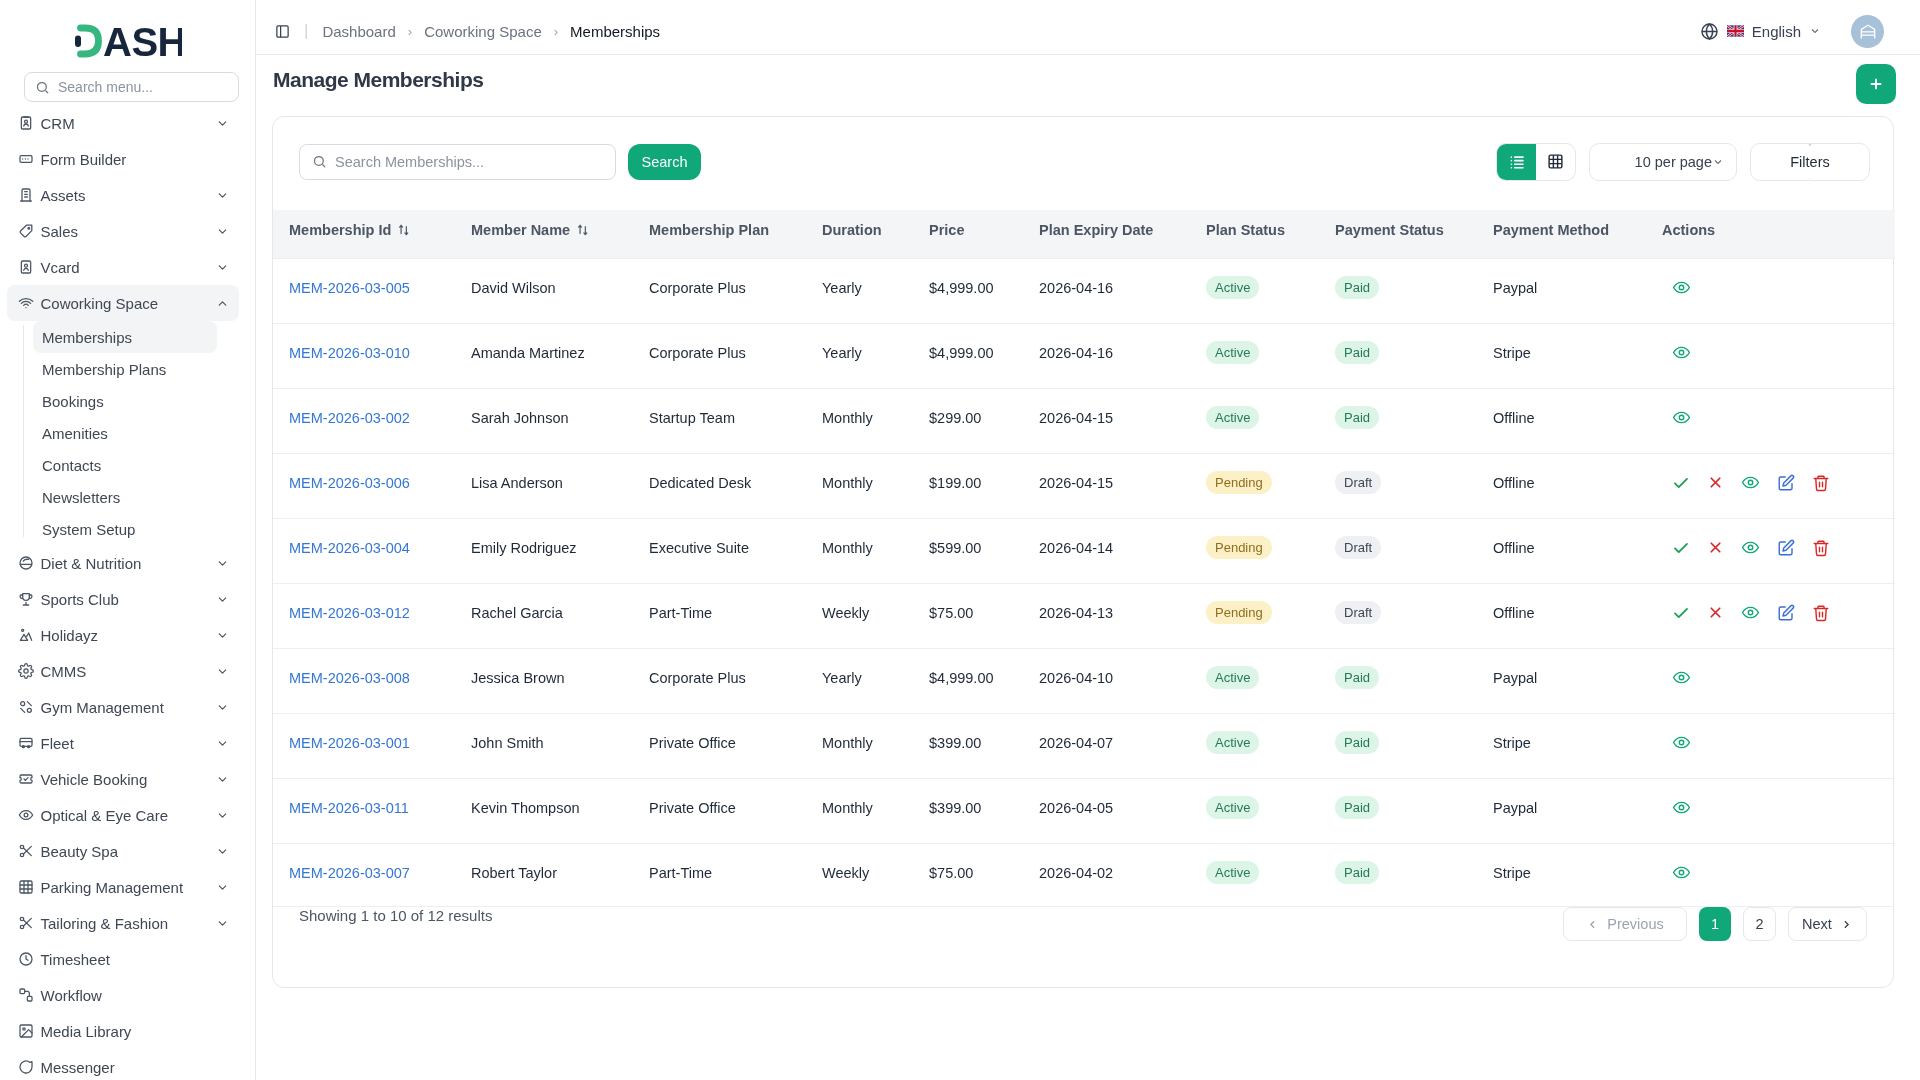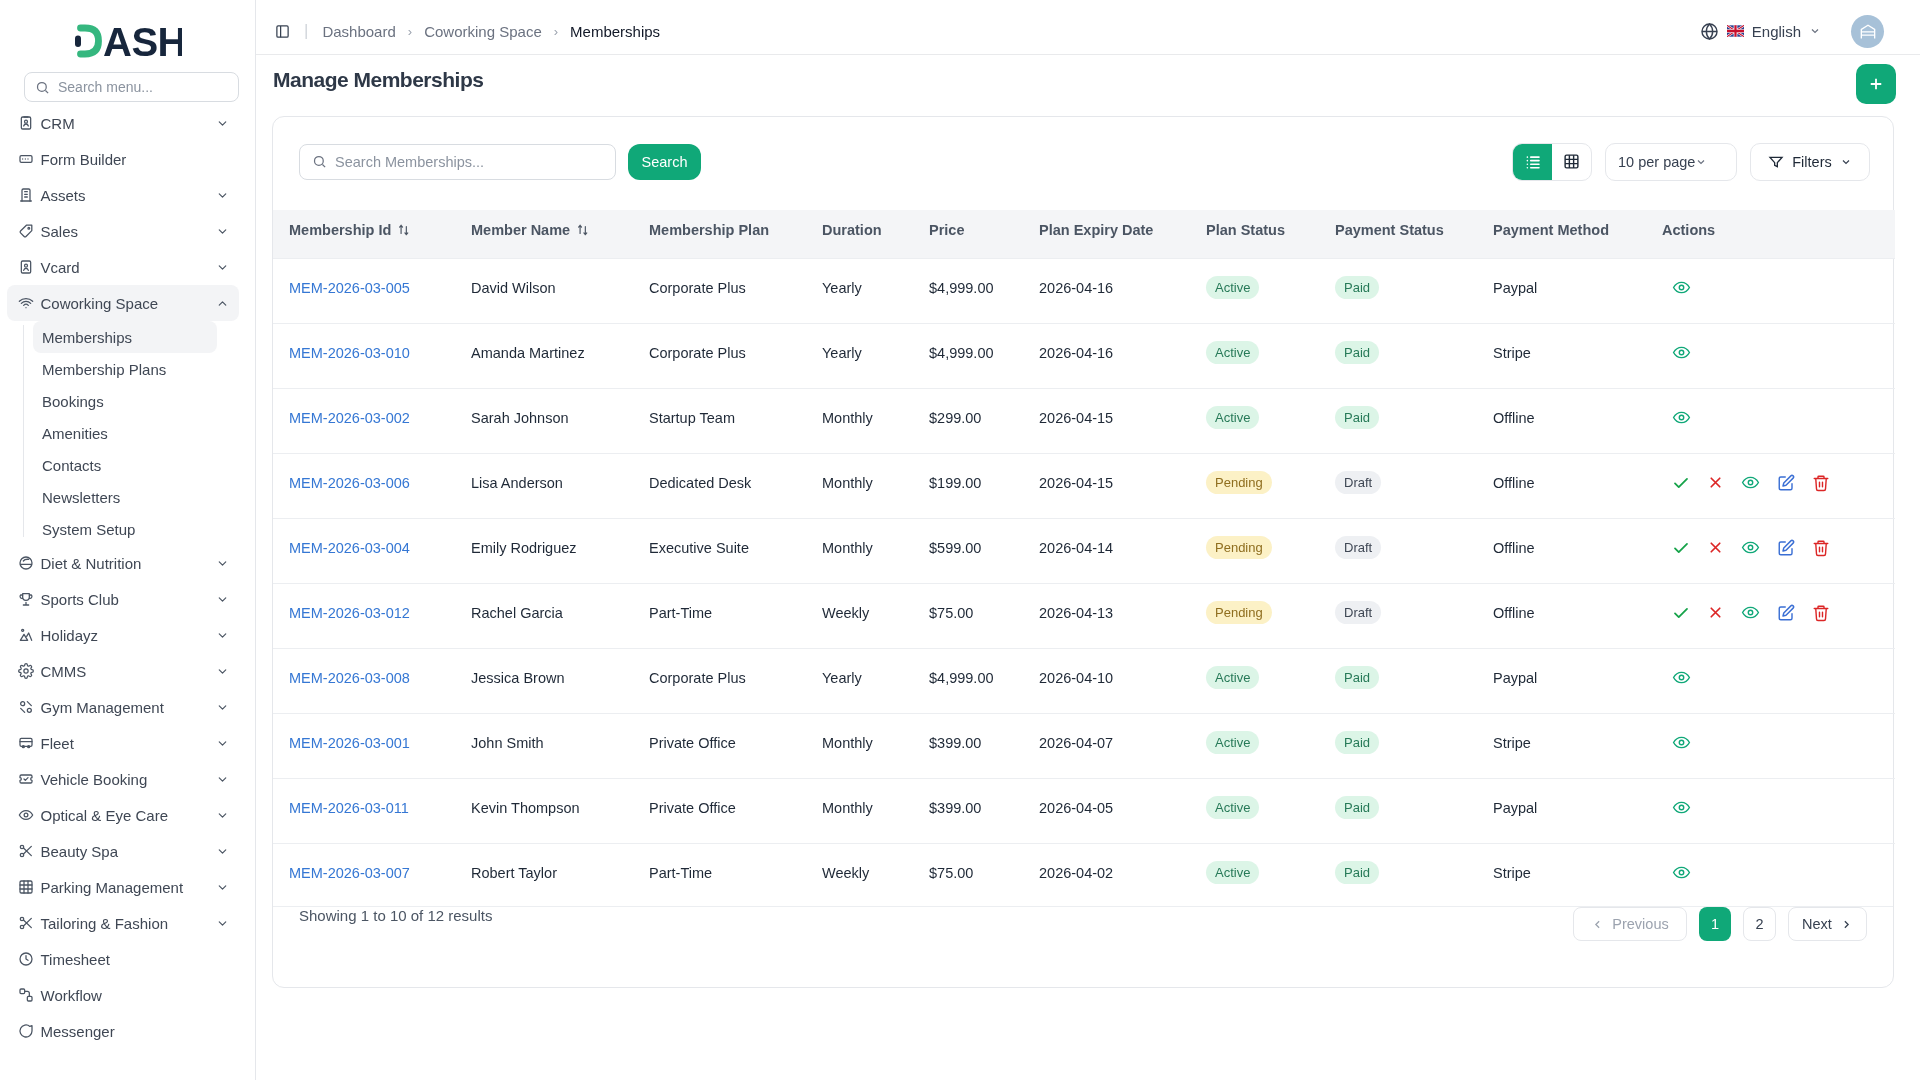--- a/index.html
+++ b/index.html
@@ -43,24 +43,24 @@
 #card { position:absolute; left:16px; top:61px; width:1622px; height:872px;
   border:1px solid #e5e7eb; border-radius:12px; background:#fff; }
 #toolbar { height:93px; display:flex; align-items:center; padding:0 23px 4px 26px; }
 #sinput { width:317px; height:36px; border:1px solid #d8dce1; border-radius:8px;
   display:flex; align-items:center; padding:0 12px; gap:8px; color:#8b939f; font-size:14.5px;}
 #sbtn { width:73px; height:36px; border-radius:12px; margin-left:12px; color:#fff;
   display:flex; align-items:center; justify-content:center; font-size:14.5px; }
 #toolright { margin-left:auto; display:flex; align-items:center; gap:13px; }
 #viewtog { width:80px; height:38px; border:1px solid #e5e7eb; border-radius:10px; display:flex; overflow:hidden;}
 #viewtog .half { width:40px; height:100%; display:flex; align-items:center; justify-content:center;}
-#perpage { width:132px; height:38px; border:1px solid #e5e7eb; border-radius:10px; display:flex;
-  align-items:center; padding:0 12px; font-size:14.5px; color:#374151; justify-content:flex-start;}
+#perpage { width:148px; height:38px; border:1px solid #e5e7eb; border-radius:10px; display:flex;
+  align-items:center; padding:0 12px; font-size:14.5px; color:#374151; justify-content:flex-end;}
 #filters { width:120px; height:38px; border:1px solid #e5e7eb; border-radius:10px; display:flex;
-  align-items:center; justify-content:center; gap:8px; font-size:14.5px; color:#1f2937;}
+  align-items:center; justify-content:center; gap:8px; font-size:14.5px; color:#1f2937;flex-direction:column;}
 
 table { width:1620px; border-collapse:collapse; table-layout:fixed; }
 thead th { background:#f4f5f7; height:48px; text-align:left; font-size:14.5px; color:#4b5563;
   font-weight:700; padding:0 16px 8px; vertical-align:middle; }
 tbody td { height:65px; font-size:14.5px; color:#1f2937; padding:0 16px 6px;
   border-top:1px solid #eceef1; vertical-align:middle; }
 a.mid { color:#3577d4; text-decoration:none; }
 .pill { display:inline-block; padding:4px 9px; border-radius:999px; font-size:13px; }
 .pill.green { background:#dcf5e7; color:#277a58; }
 .pill.yellow { background:#fcf1c6; color:#8f6e1f; }
@@ -289,20 +289,28 @@
         </svg>
         <span class="lbl">Timesheet</span>
       </div>
       <div class="nitem">
         <svg width="16" height="16" viewBox="0 0 24 24" fill="none" stroke="#4b5563" stroke-width="1.9" stroke-linecap="round" stroke-linejoin="round">
           <rect x="3" y="3" width="7" height="7" rx="1.6"></rect>
           <rect x="14" y="14" width="7" height="7" rx="1.6"></rect>
           <path d="M10 6.5h4a3 3 0 013 3V14"></path>
         </svg>
         <span class="lbl">Workflow</span>
+      </div>
+      <div class="nitem">
+        <svg width="16" height="16" viewBox="0 0 24 24" fill="none" stroke="#4b5563" stroke-width="1.9" stroke-linecap="round" stroke-linejoin="round">
+          <rect x="3" y="3" width="18" height="18" rx="2"></rect>
+          <circle cx="9" cy="9" r="1.8"></circle>
+          <path d="M21 15l-5-5L5 21"></path>
+        </svg>
+        <span class="lbl">Media Library</span>
       </div>
       <div class="nitem">
         <svg width="16" height="16" viewBox="0 0 24 24" fill="none" stroke="#4b5563" stroke-width="1.9" stroke-linecap="round" stroke-linejoin="round">
           <path d="M21 12a9 9 0 11-3.2-6.9L21 4z"></path>
         </svg>
         <span class="lbl">Messenger</span>
       </div>
     </nav>
 </div>
 <div id="main">
@@ -653,21 +661,21 @@
                     <circle cx="12" cy="12" r="2.8"></circle>
                   </svg>
                 </div>
               </td>
             </tr>
           </tbody>
         </table>
       <div id="pgn">
         <span class="info">Showing 1 to 10 of 12 results</span>
         <div id="pgnright">
-          <div class="pbtn" style="width:114px; color:#9ca3af; gap:8px;">
+          <div class="pbtn" style="width:124px; color:#9ca3af; gap:8px;">
             <svg width="13" height="13" viewBox="0 0 24 24" fill="none" stroke="#9ca3af" stroke-width="2.4">
                 <path d="M15 18l-6-6 6-6"></path>
               </svg>
             Previous</div>
           <div class="pbtn" style="width:32px; color:#fff; border:none; background:#10a878;">1</div>
           <div class="pbtn" style="width:33px;">2</div>
           <div class="pbtn" style="width:79px; gap:8px;">Next
             <svg width="13" height="13" viewBox="0 0 24 24" fill="none" stroke="#374151" stroke-width="2.4">
                 <path d="M9 6l6 6-6 6"></path>
               </svg>

